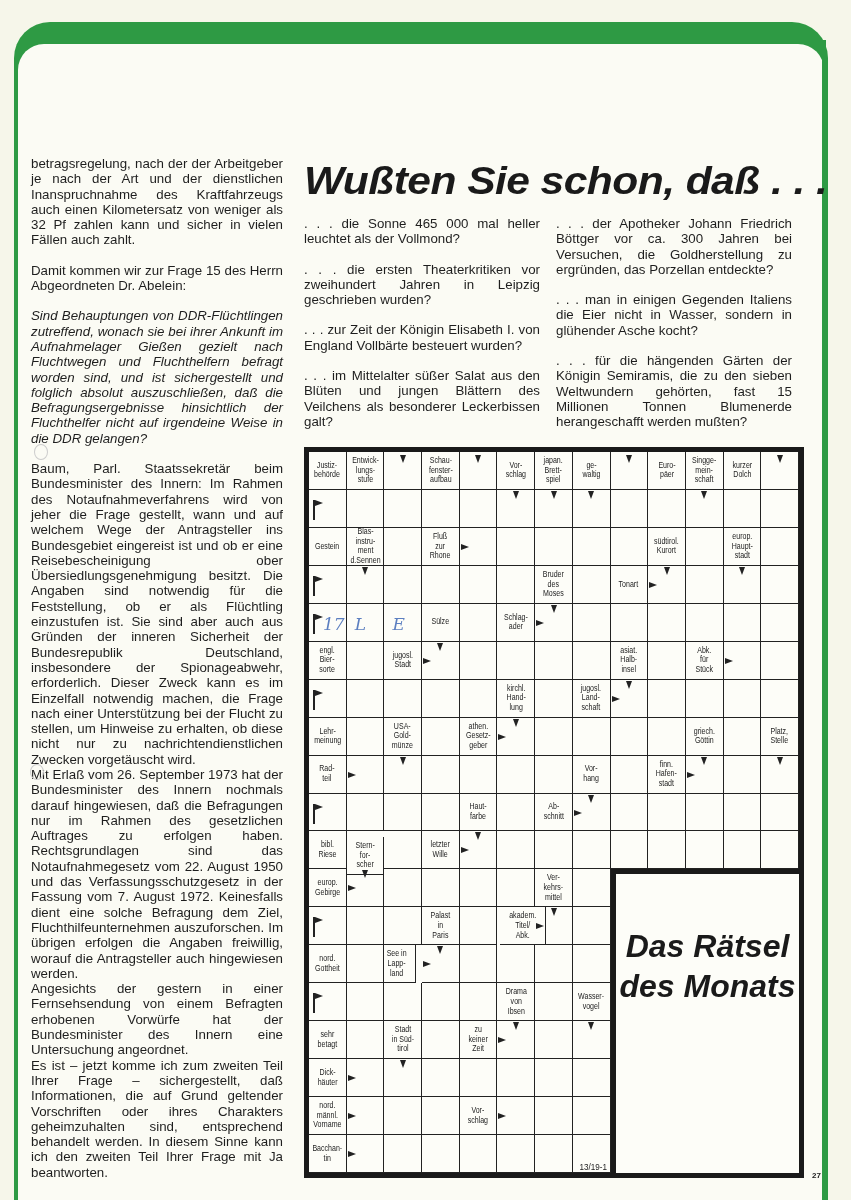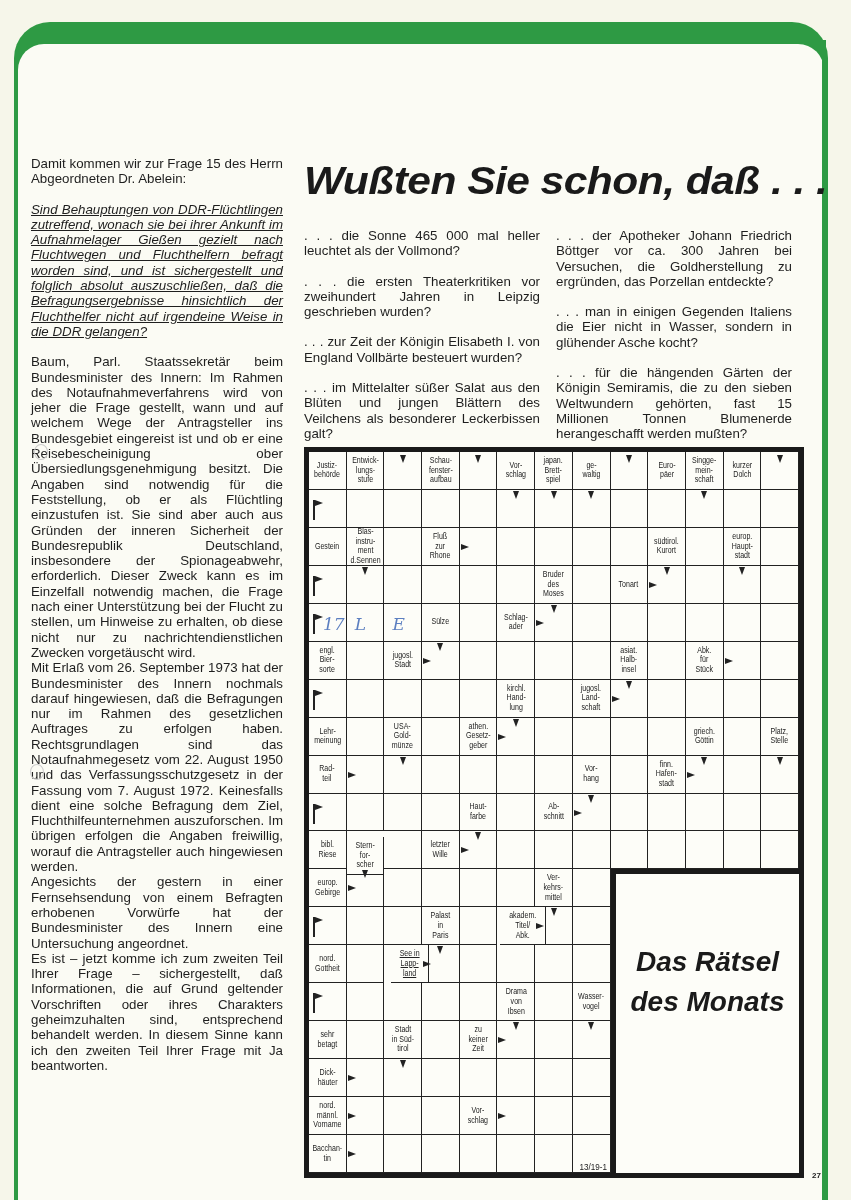--- a/index.html
+++ b/index.html
@@ -3,48 +3,49 @@
 <meta charset="utf-8">
 <style>
   html,body{margin:0;padding:0;}
   body{width:851px;height:1200px;background:#f6f6ea;position:relative;overflow:hidden;font-family:"Liberation Sans",sans-serif;color:#1e1e1e;}
   .frame{position:absolute;left:14px;top:22px;width:814px;height:1190px;background:#2e9a44;border-radius:36px 36px 0 0;}
   .frame-inner{position:absolute;left:18px;top:44px;width:806px;height:1170px;background:#fbfbf4;border-radius:26px 26px 0 0;}
   .frame-right{position:absolute;left:822px;top:40px;width:4px;height:1170px;background:#2e9a44;}
   .col-left{position:absolute;left:31px;top:156px;width:252px;font-size:13.3px;line-height:15.3px;text-align:justify;}
   .col-left p{margin:0 0 15px 0;}
   .col-left p.tight{margin:0;}
-  .col-left p.q{font-style:italic;text-decoration:underline;}
+  .col-left p.q{font-style:italic;}
   .headline{position:absolute;left:304px;top:160px;font-size:38px;font-weight:bold;font-style:italic;letter-spacing:-0.5px;color:#1a1a1a;transform:scaleX(1.12);transform-origin:left top;white-space:nowrap;}
   .facts{position:absolute;top:216px;width:236px;font-size:13.3px;line-height:15.3px;text-align:justify;}
-  .facts p{margin:12px 0 15px 0;}
+  .facts p{margin:0 0 15px 0;}
   .facts-a{left:304px;}
   .facts-b{left:556px;}
   .grid{position:absolute;left:304px;top:447px;width:500px;height:731px;border:5px solid #1a1a1a;box-sizing:border-box;background:#fdfdf8;}
   .cell{position:absolute;box-sizing:border-box;border-right:1.5px solid #222;border-bottom:1.5px solid #222;font-family:"Liberation Sans",sans-serif;font-size:8.2px;line-height:9.6px;display:flex;align-items:center;justify-content:center;text-align:center;color:#222;transform-origin:center;}
   .cell .clue{transform:scaleX(0.86);}
   .arr-r{position:absolute;width:0;height:0;border-top:3px solid transparent;border-bottom:3px solid transparent;border-left:8px solid #222;}
   .arr-d{position:absolute;width:0;height:0;border-left:3.5px solid transparent;border-right:3.5px solid transparent;border-top:8px solid #222;}
   .flag{position:absolute;left:4px;top:14px;width:2px;height:20px;background:#222;}
   .flag:after{content:"";position:absolute;left:2px;top:0;border-top:3px solid transparent;border-bottom:3px solid transparent;border-left:8px solid #222;}
   .hand{position:absolute;font-family:"DejaVu Serif",serif;font-style:italic;color:#5c7fc0;font-size:17px;}
   .box{position:absolute;left:611px;top:869px;width:193px;height:309px;border:5px solid #1a1a1a;box-sizing:border-box;background:#fdfdf8;}
-  .box-title{position:absolute;left:0;right:0;top:68px;text-align:center;font-size:28px;font-weight:bold;font-style:italic;line-height:40px;color:#1a1a1a;}
+  .box-title{position:absolute;left:0;right:0;top:52px;text-align:center;font-size:32px;font-weight:bold;font-style:italic;line-height:40px;color:#1a1a1a;}
   .code{position:absolute;left:578px;top:1162px;font-size:9px;color:#222;transform:scaleX(0.9);}
   .page-num{position:absolute;left:812px;top:1171px;font-size:8px;font-weight:bold;color:#222;}
   .speck{position:absolute;border:1px solid #ccc;border-radius:50%;width:12px;height:14px;}
 </style>
 </head>
 <body>
 
 <div class="frame"></div>
 <div class="frame-inner"></div>
 <div class="frame-right"></div>
 
 <div class="col-left">
+  <p>betragsregelung, nach der der Arbeitgeber je nach der Art und der dienstlichen Inanspruchnahme des Kraftfahrzeugs auch einen Kilometersatz von weniger als 32 Pf zahlen kann und sicher in vielen Fällen auch zahlt.</p>
   <p>Damit kommen wir zur Frage 15 des Herrn Abgeordneten Dr. Abelein:</p>
   <p class="q">Sind Behauptungen von DDR-Flüchtlingen zutreffend, wonach sie bei ihrer Ankunft im Aufnahmelager Gießen gezielt nach Fluchtwegen und Fluchthelfern befragt worden sind, und ist sichergestellt und folglich absolut auszuschließen, daß die Befragungsergebnisse hinsichtlich der Fluchthelfer nicht auf irgendeine Weise in die DDR gelangen?</p>
   <p class="tight">Baum, Parl. Staatssekretär beim Bundesminister des Innern: Im Rahmen des Notaufnahmeverfahrens wird von jeher die Frage gestellt, wann und auf welchem Wege der Antragsteller ins Bundesgebiet eingereist ist und ob er eine Reisebescheinigung ober Übersiedlungsgenehmigung besitzt. Die Angaben sind notwendig für die Feststellung, ob er als Flüchtling einzustufen ist. Sie sind aber auch aus Gründen der inneren Sicherheit der Bundesrepublik Deutschland, insbesondere der Spionageabwehr, erforderlich. Dieser Zweck kann es im Einzelfall notwendig machen, die Frage nach einer Unterstützung bei der Flucht zu stellen, um Hinweise zu erhalten, ob diese nicht nur zu nachrichtendienstlichen Zwecken vorgetäuscht wird.</p>
   <p class="tight">Mit Erlaß vom 26. September 1973 hat der Bundesminister des Innern nochmals darauf hingewiesen, daß die Befragungen nur im Rahmen des gesetzlichen Auftrages zu erfolgen haben. Rechtsgrundlagen sind das Notaufnahmegesetz vom 22. August 1950 und das Verfassungsschutzgesetz in der Fassung vom 7. August 1972. Keinesfalls dient eine solche Befragung dem Ziel, Fluchthilfeunternehmen auszuforschen. Im übrigen erfolgen die Angaben freiwillig, worauf die Antragsteller auch hingewiesen werden.</p>
   <p class="tight">Angesichts der gestern in einer Fernsehsendung von einem Befragten erhobenen Vorwürfe hat der Bundesminister des Innern eine Untersuchung angeordnet.</p>
   <p class="tight">Es ist – jetzt komme ich zum zweiten Teil Ihrer Frage – sichergestellt, daß Informationen, die auf Grund geltender Vorschriften oder ihres Charakters geheimzuhalten sind, entsprechend behandelt werden. In diesem Sinne kann ich den zweiten Teil Ihrer Frage mit Ja beantworten.</p>
 </div>
 <div class="speck" style="left:34px;top:444px;"></div>
 <div class="speck" style="left:30px;top:764px;"></div>
 
@@ -361,21 +362,21 @@
 Titel/
 Abk.</span>
     </div>
     <div class="cell" style="left: 226.154px; top: 455.368px; width: 37.6923px; height: 37.9474px;"></div>
     <div class="cell" style="left: 263.846px; top: 455.368px; width: 37.6923px; height: 37.9474px;"></div>
     <div class="cell" style="left: 0px; top: 493.316px; width: 37.6923px; height: 37.9474px;">
       <span class="clue" style="white-space: pre-line;">nord.
 Gottheit</span>
     </div>
     <div class="cell" style="left: 37.6923px; top: 493.316px; width: 37.6923px; height: 37.9474px;"></div>
-    <div class="cell" style="left: 82px; top: 493.316px; width: 37.6923px; height: 37.9474px; text-decoration: underline;">
+    <div class="cell" style="left: 69px; top: 493.316px; width: 37.6923px; height: 37.9474px;">
       <span class="clue" style="white-space: pre-line;">See in
 Lapp-
 land</span>
     </div>
     <div class="cell" style="left: 113.077px; top: 493.316px; width: 37.6923px; height: 37.9474px;"></div>
     <div class="cell" style="left: 150.769px; top: 493.316px; width: 37.6923px; height: 37.9474px;"></div>
     <div class="cell" style="left: 188.462px; top: 493.316px; width: 37.6923px; height: 37.9474px;"></div>
     <div class="cell" style="left: 226.154px; top: 493.316px; width: 37.6923px; height: 37.9474px;"></div>
     <div class="cell" style="left: 263.846px; top: 493.316px; width: 37.6923px; height: 37.9474px;"></div>
     <div class="cell" style="left: 0px; top: 531.263px; width: 37.6923px; height: 37.9474px;"></div>

